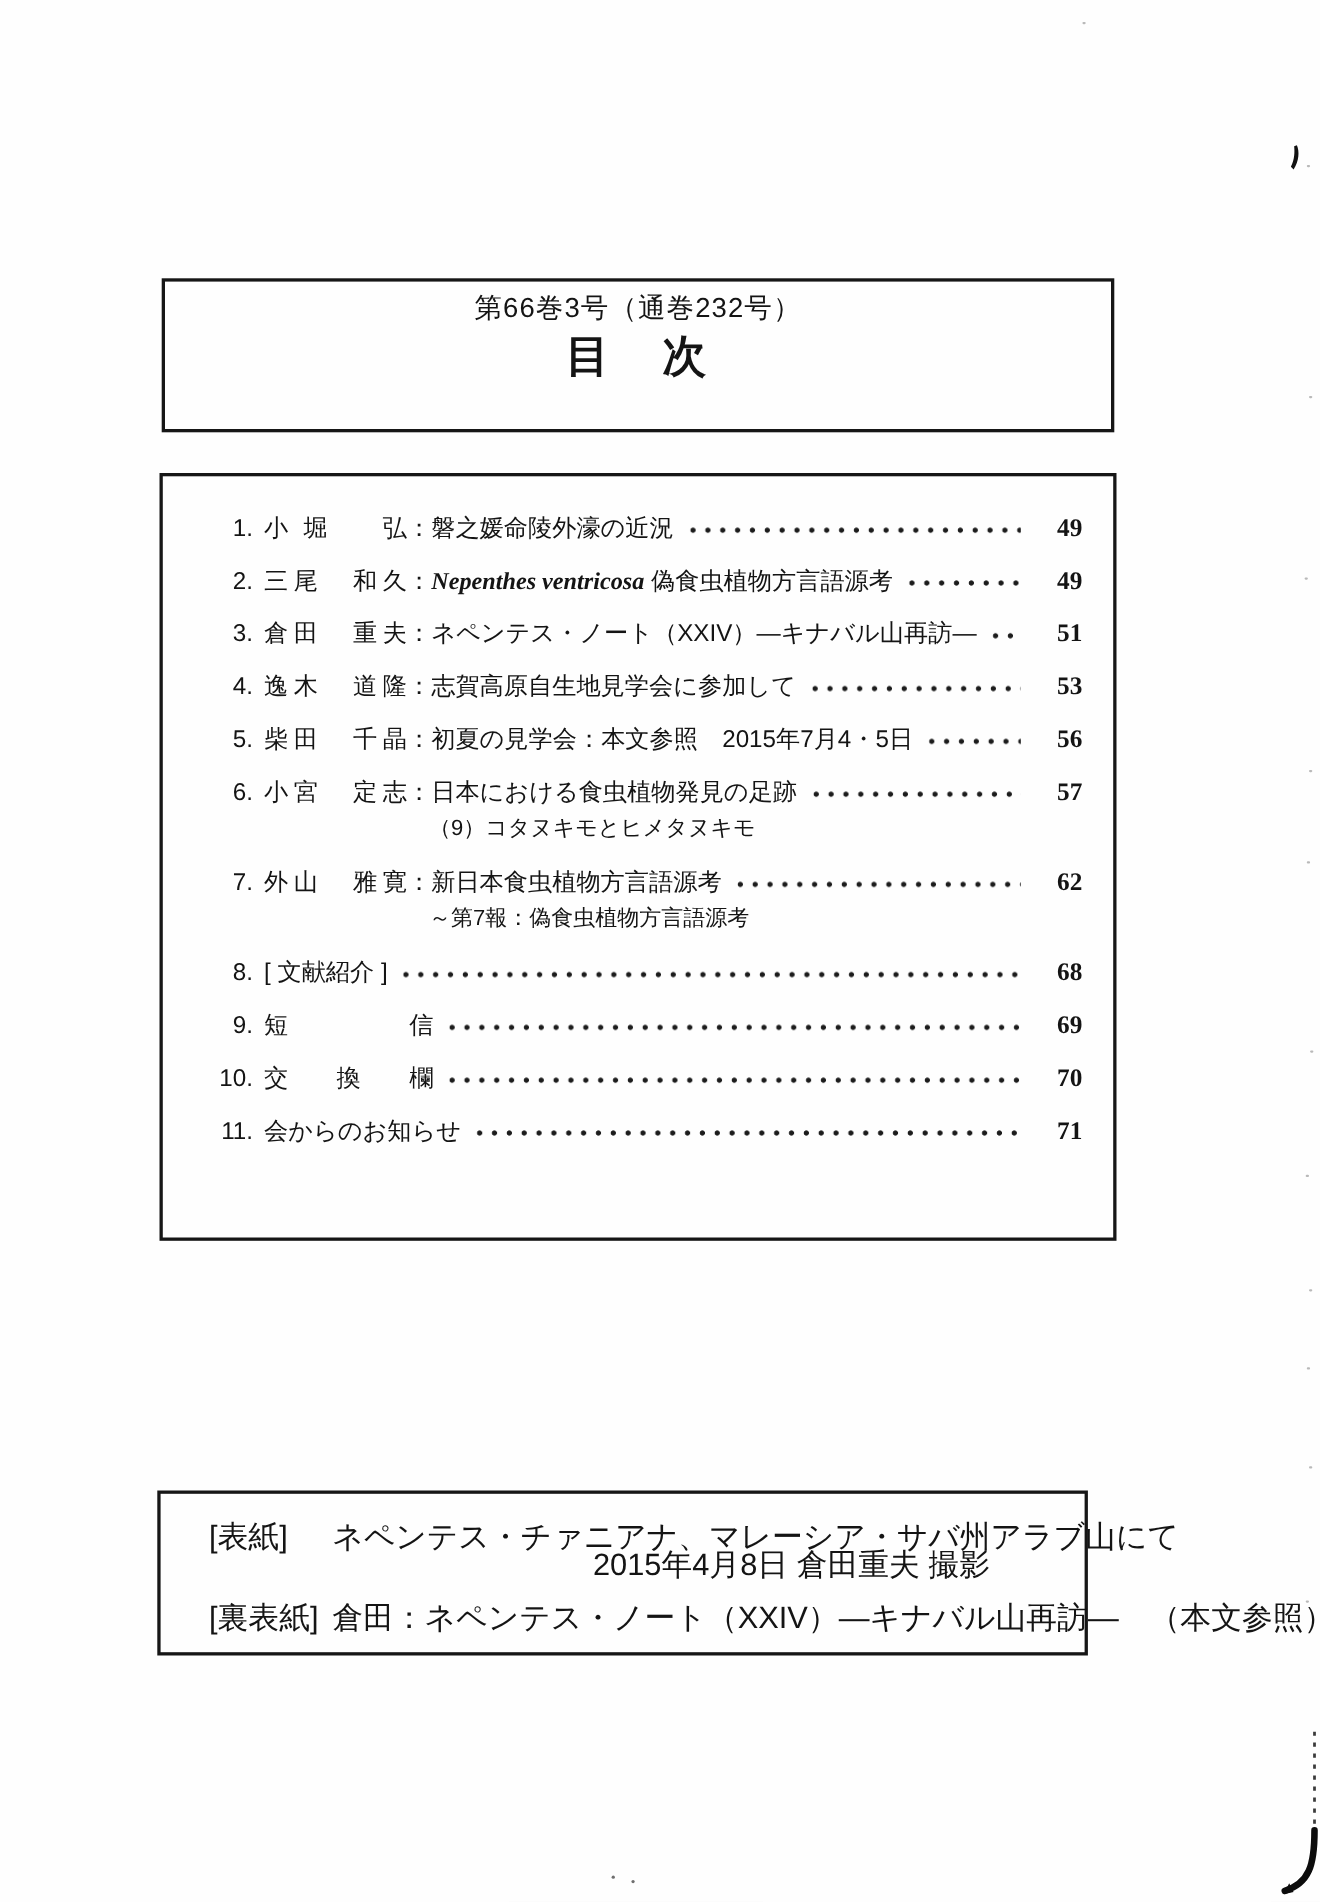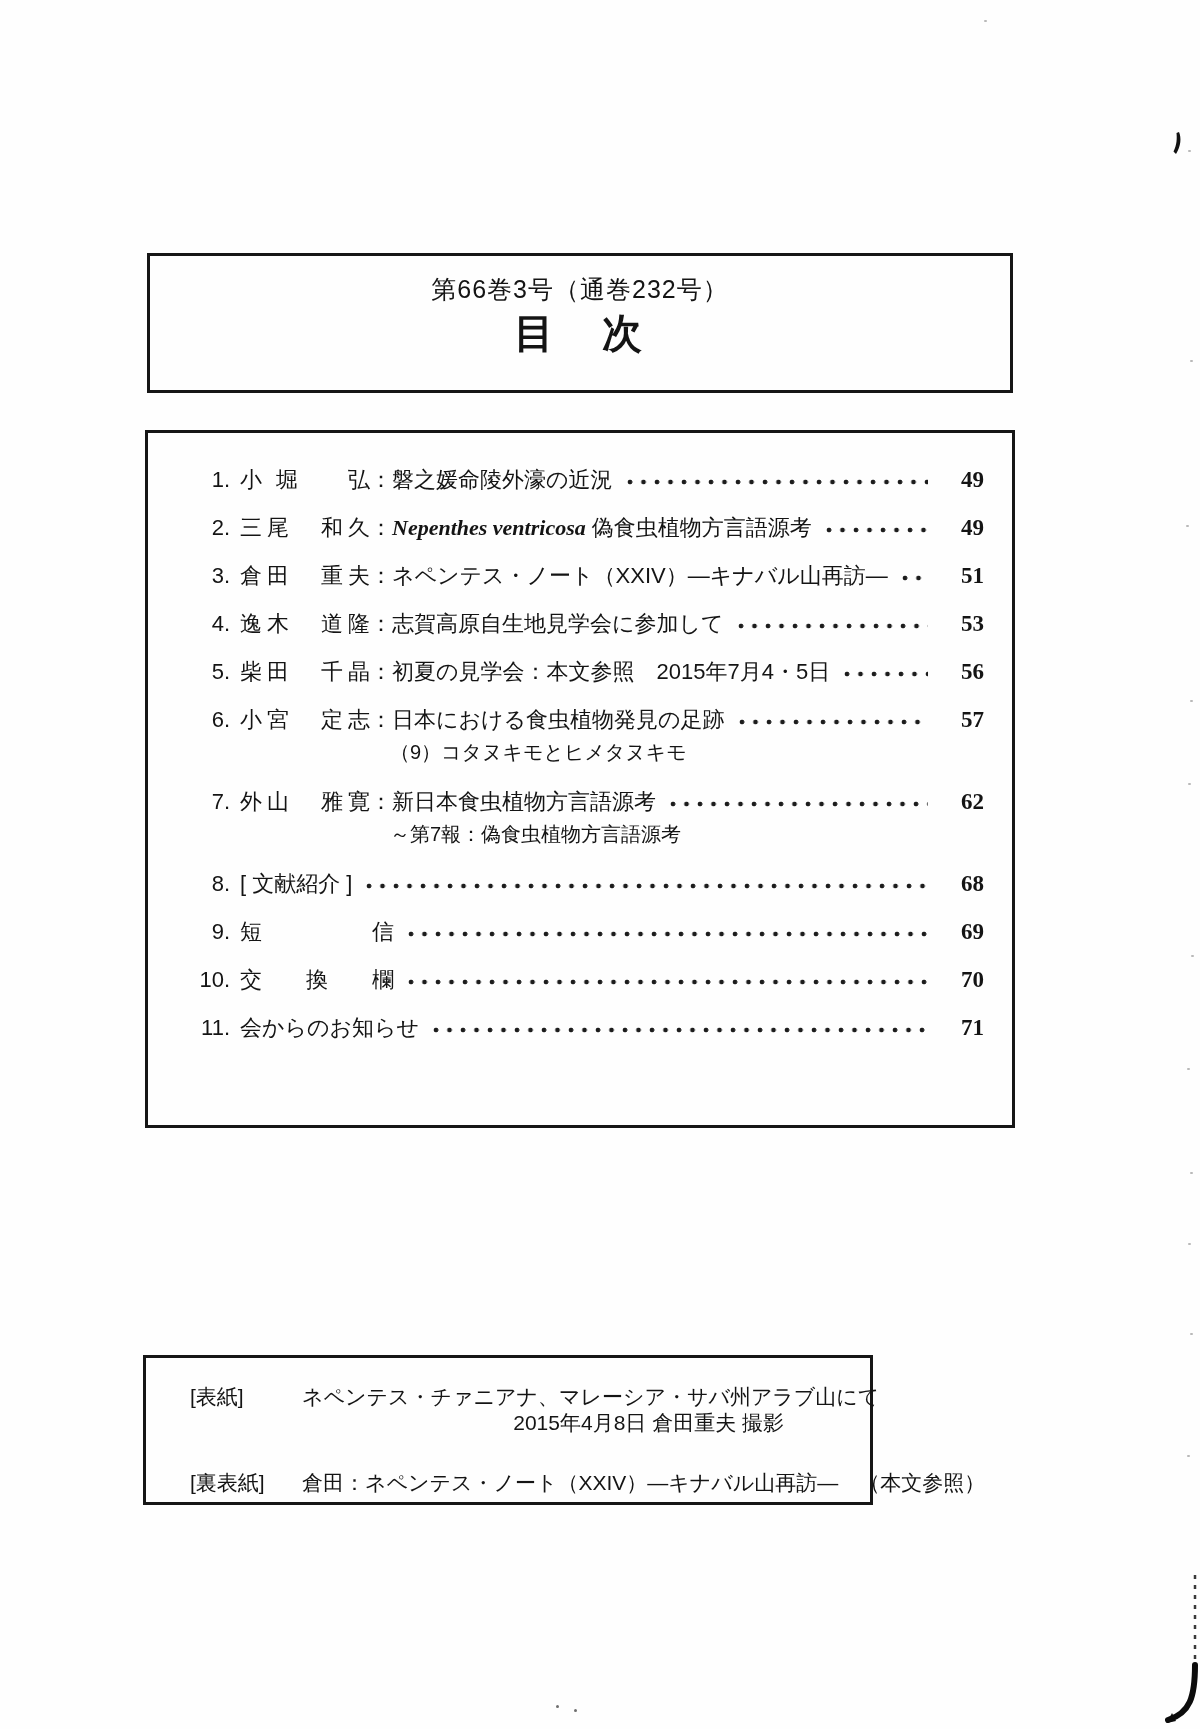--- a/index.html
+++ b/index.html
@@ -9,45 +9,45 @@
     background:#fefefe;
     margin:0 auto;
     overflow:hidden;
     font-family:"Liberation Sans",sans-serif;
     color:#141414;
   }
   .box{position:absolute;border:3px solid #161616;box-sizing:border-box;background:#fefefe;}
 
   
   .header-box{left:147px;top:253px;width:866px;height:140px;text-align:center;}
-  .vol-line{margin-top:17px;font-size:25px;letter-spacing:1px;}
+  .vol-line{margin-top:7px;font-size:25px;letter-spacing:1px;}
   .toc-title{font-size:40px;font-weight:bold;letter-spacing:4px;}
 
   
   .main-box{left:145px;top:430px;width:870px;height:698px;padding:32px 28px 0 44px;}
   .row{display:flex;align-items:center;height:30px;margin-bottom:18px;font-size:22px;}
   .num{flex:none;width:38px;text-align:right;margin-right:10px;}
   .author{display:inline-block;width:130px;text-align-last:justify;white-space:normal;}
   .label{flex:none;white-space:pre;}
   .latin{font-family:"Liberation Serif",serif;font-style:italic;font-weight:bold;}
   .leader{
     flex:1;height:16px;margin:4px 12px 0 14px;
     background-image:radial-gradient(circle at 3px 8px,#1c1c1c 2px,rgba(0,0,0,0) 2.7px);
     background-size:13.5px 16px;background-repeat:repeat-x;background-position:left center;
   }
   .page-no{flex:none;width:44px;text-align:right;font-family:"Liberation Serif",serif;font-weight:bold;font-size:23px;}
   .subrow{height:30px;margin:-14px 0 18px 0;padding-left:198px;font-size:20px;white-space:pre;}
 
   
-  .cover-box{left:143px;top:1355px;width:730px;height:150px;padding:26px 20px 0 44px;font-size:21px;}
+  .cover-box{left:143px;top:1355px;width:846px;height:150px;padding:26px 20px 0 44px;font-size:28px;}
   .cover-row{display:flex;height:26px;line-height:26px;}
   .cover-tag{flex:none;width:112px;}
   .cover-text{flex:none;white-space:pre;text-align:center;}
   .cover-credit{height:26px;line-height:26px;text-align:right;padding-right:66px;}
-  .cover-back{margin-top:34px;}
+  .cover-back{margin-top:22px;}
 
   
   .speck{position:absolute;background:#b9b9b9;width:3px;height:2px;border-radius:1px;}
   .dotmark{position:absolute;background:#6f6f6f;width:3px;height:3px;border-radius:50%;}
   .comma-mark{position:absolute;left:1172px;top:131px;}
   .corner-hook{position:absolute;right:0;bottom:0;}
 </style>
 </head>
 <body>
 

